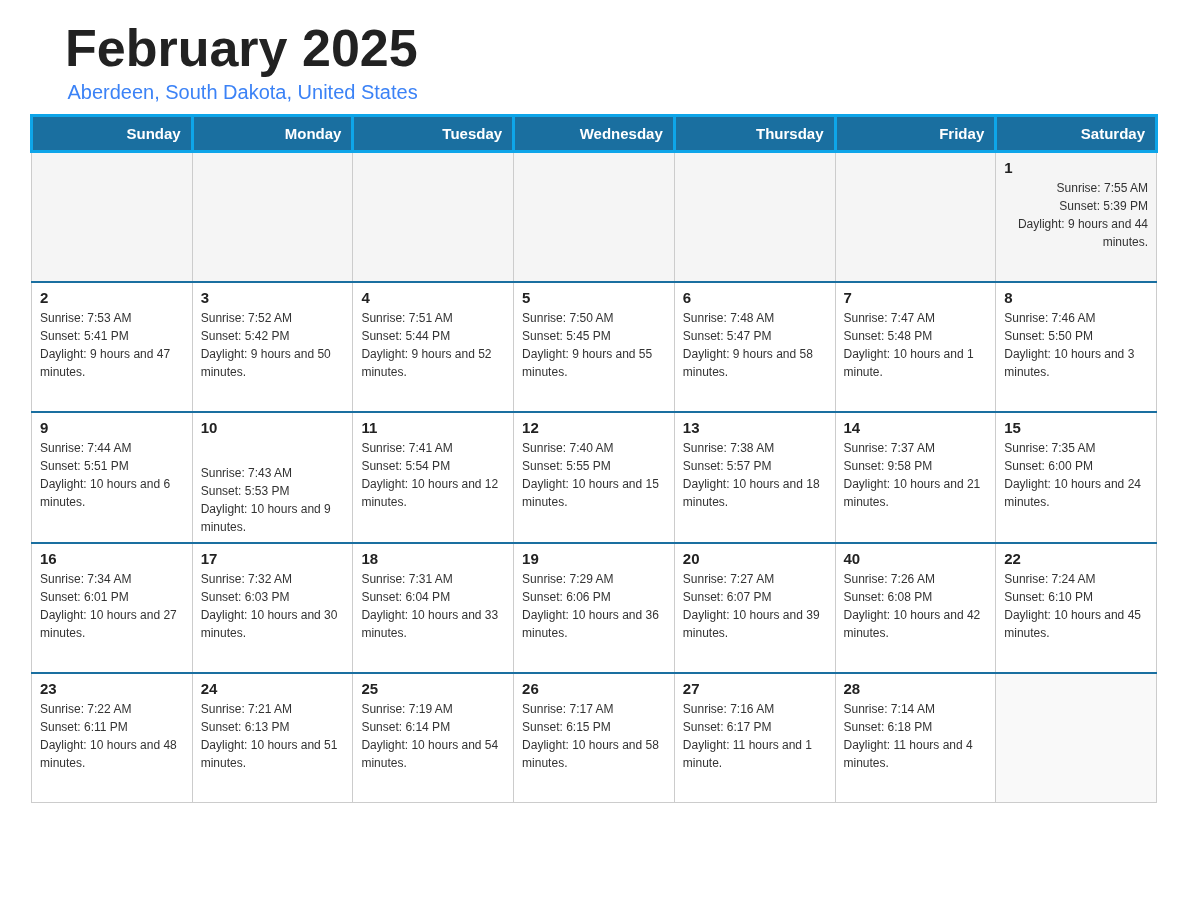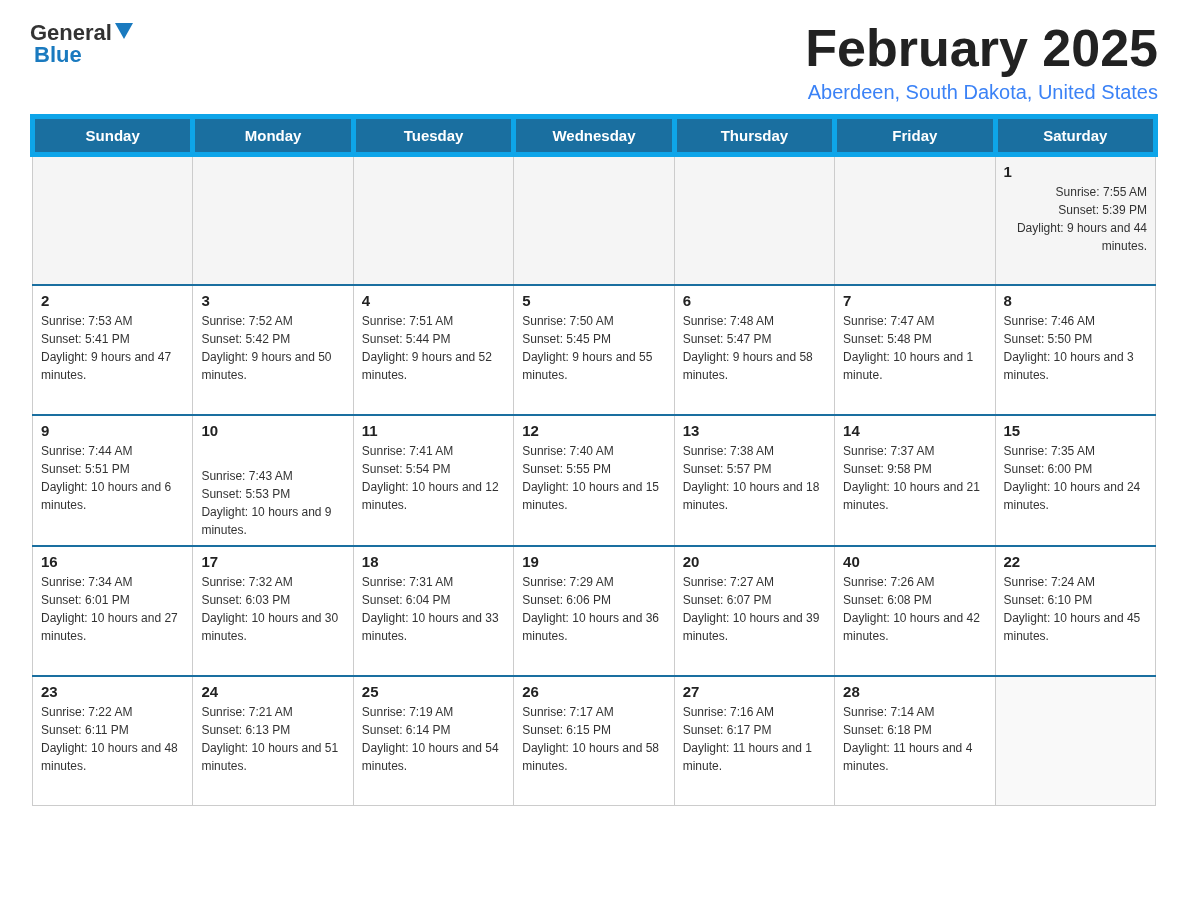--- a/index.html
+++ b/index.html
@@ -55,22 +55,22 @@
       width: 100%;
       border-collapse: collapse;
       margin-top: 10px;
     }
     .calendar th {
       background-color: #1a6fa0;
       color: #fff;
       font-size: 15px;
       font-weight: bold;
       padding: 8px 10px;
-      text-align: center;
-      border: 5px solid #0ea5e9;
+      text-align: right;
+      border: 3px solid #0ea5e9;
     }
     .calendar td {
       vertical-align: top;
       border: 1px solid #ccc;
       padding: 6px 8px;
       font-size: 12.5px;
       color: #333;
       width: 14.28%;
       min-height: 110px;
       height: 130px;
@@ -94,33 +94,20 @@
       background-color: #f9f9f9;
     }
     .row-divider td {
       border-top: 2px solid #1a6fa0;
     }
   </style>
 </head>
 <body>
 
 <div class="header">
-  <div class="logo">
-    <div class="logo-text">
-      <span class="logo-general">General</span>
-      <div style="display:inline-block; margin-left:3px; margin-top:2px;">
-        <svg width="18" height="18" viewBox="0 0 18 18">
-          <polygon points="0,0 18,0 9,16" fill="#1a7abf"></polygon>
-        </svg>
-      </div>
-    </div>
-    <div style="margin-top:-4px; margin-left:2px;">
-      <span class="logo-blue">Blue</span>
-    </div>
-  </div>
   <div class="title-block">
     <div class="month-title">February 2025</div>
     <div class="location">Aberdeen, South Dakota, United States</div>
   </div>
 </div>
 
 <table class="calendar">
   <thead>
     <tr>
     <th>Sunday</th>

